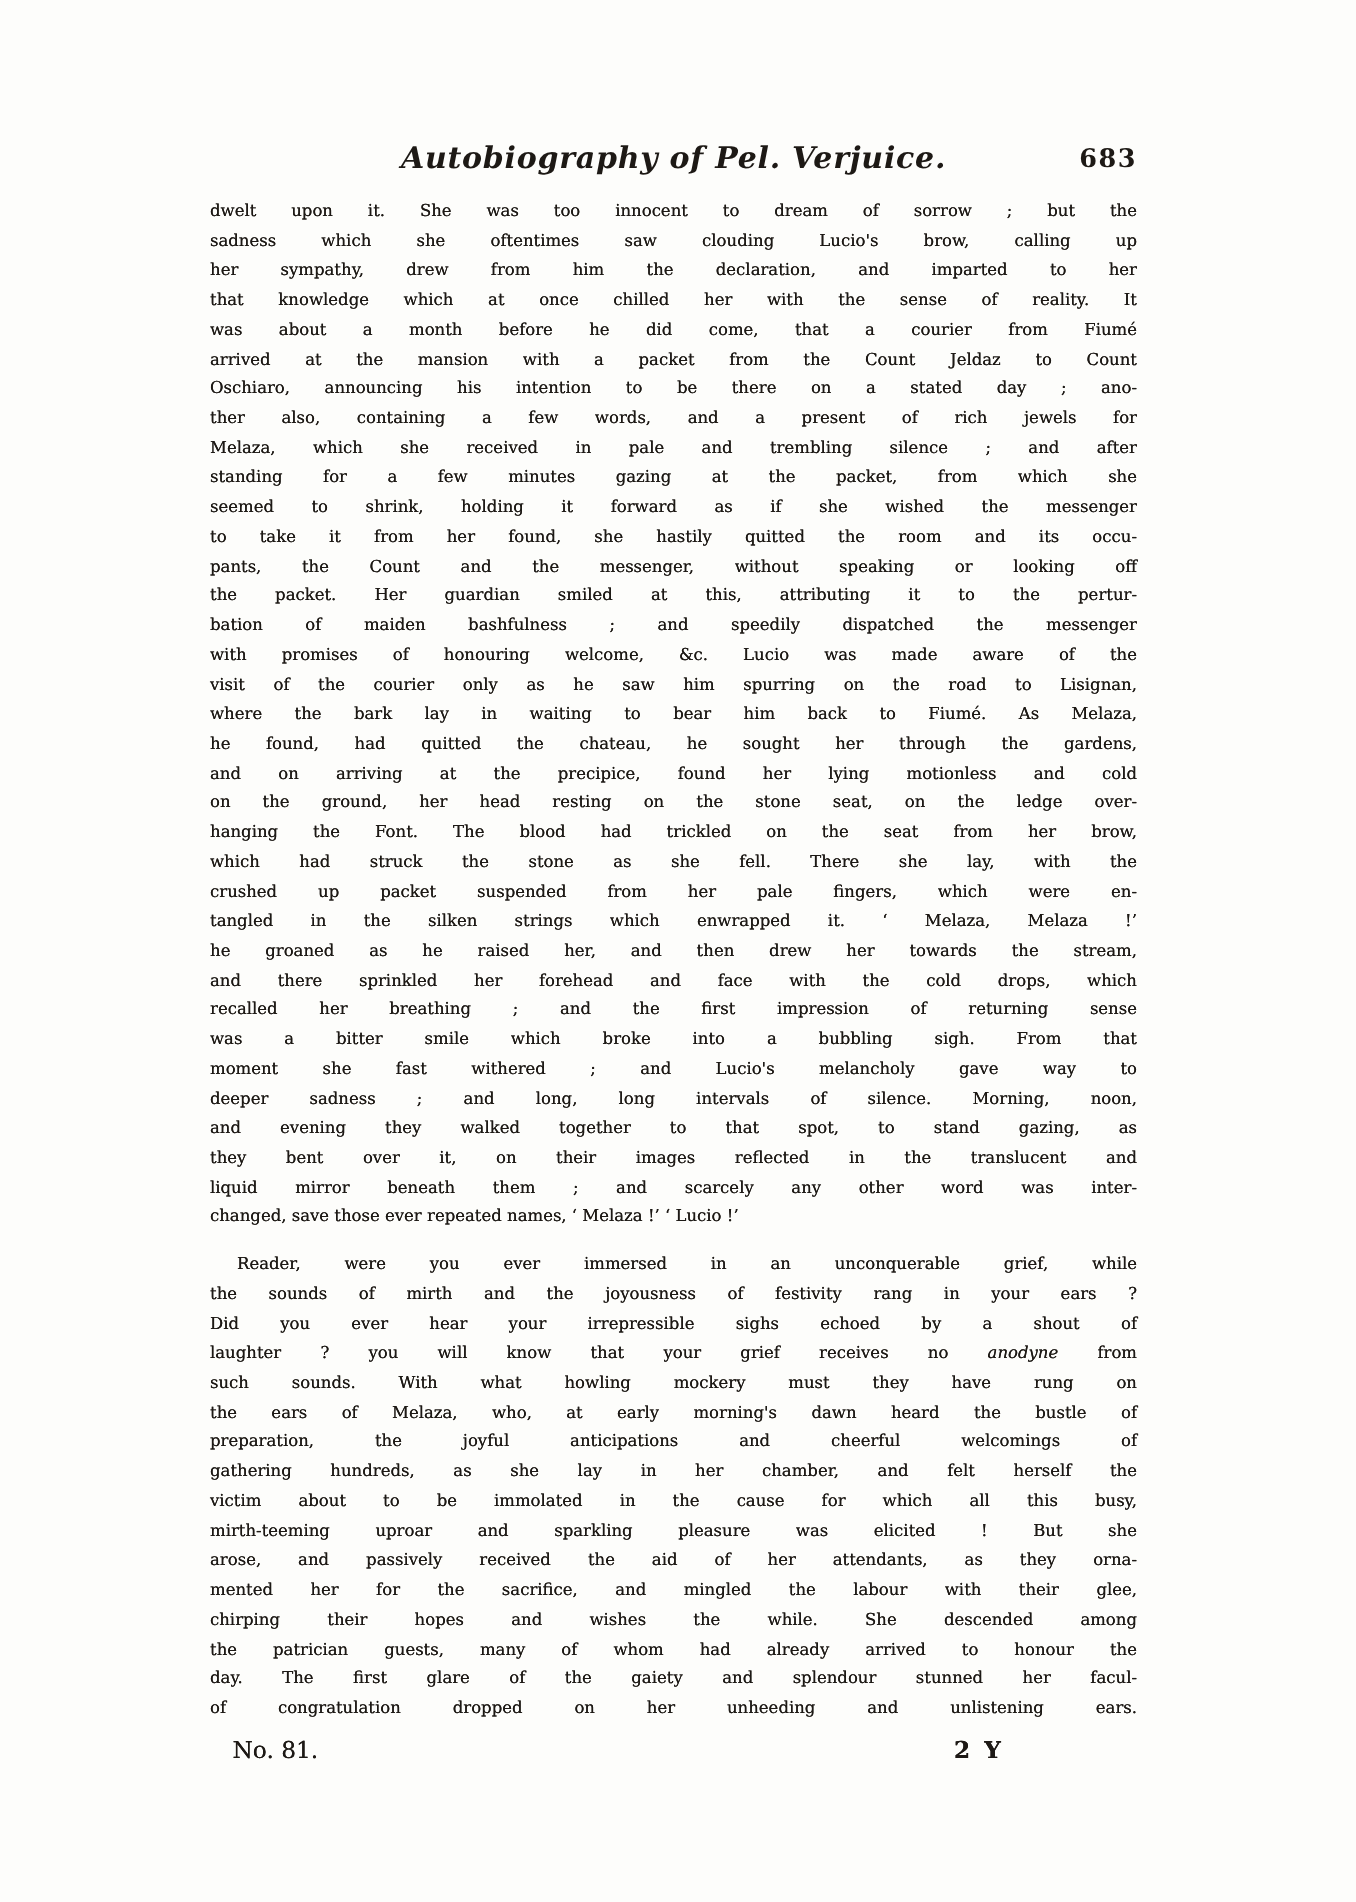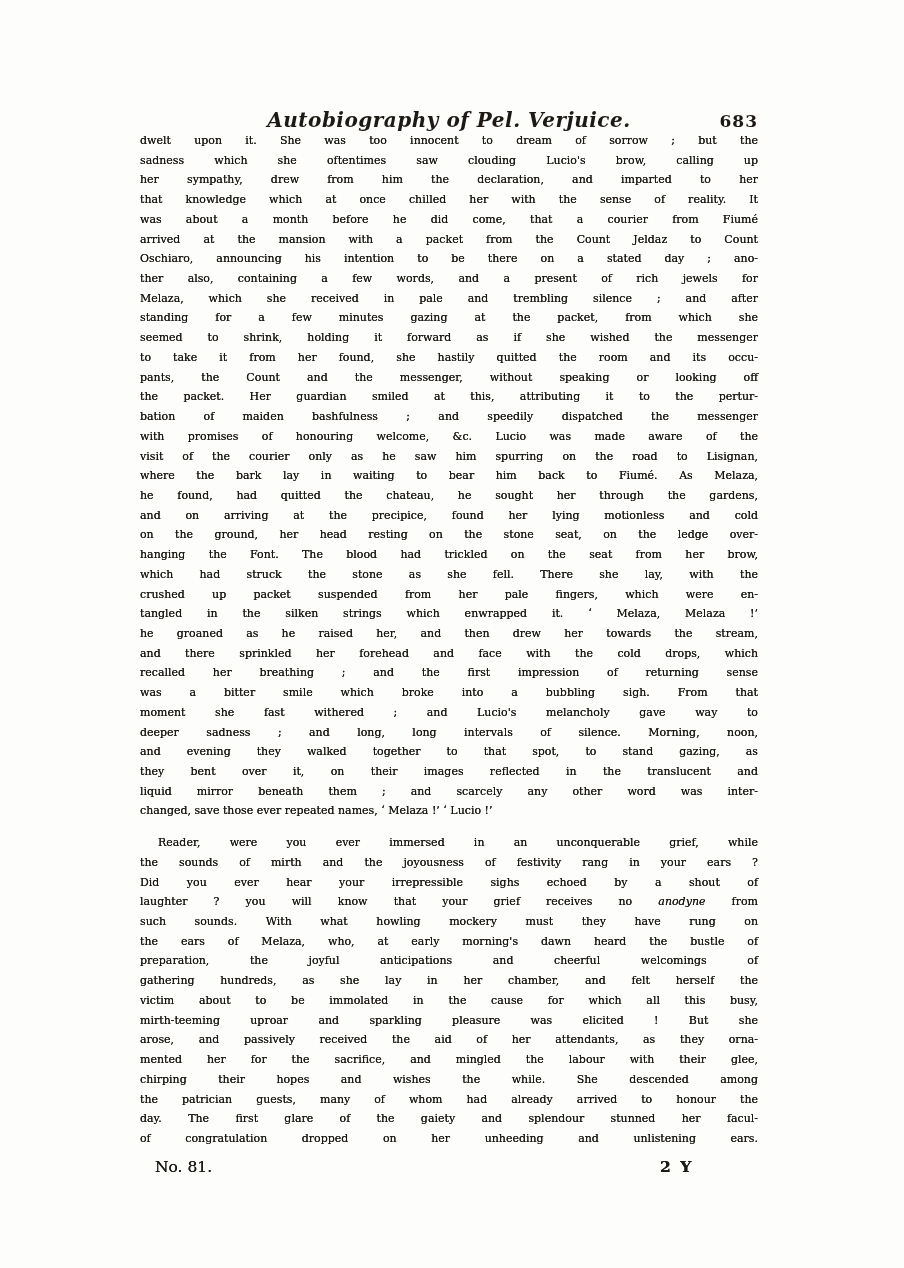--- a/index.html
+++ b/index.html
@@ -6,21 +6,21 @@
   * { margin:0; padding:0; box-sizing:border-box; }
   html,body { width:904px; }
   body{
     width:904px; height:1268px; position:relative;
     background:var(--paper);
     font-family:"DejaVu Serif", serif;
     color:var(--ink);
     overflow:hidden;
   }
   .page-header{
-    position:absolute; top:107px; left:140px; width:618px; height:26px;
+    position:absolute; top:92px; left:140px; width:618px; height:26px;
     line-height:26px;
   }
   .running-title{
     display:block; text-align:center;
     font-style:italic; font-weight:bold; font-size:20px;
     letter-spacing:0.5px;
   }
   .page-number{
     position:absolute; right:0; top:1px;
     font-weight:bold; font-size:17px; font-style:normal;
@@ -37,21 +37,21 @@
   }
   .line.end{ text-align-last:left; }
   .line.indent{ text-indent:18px;margin-top:12px; }
   .line i{ }
   .page-footer{
     position:absolute; left:140px; top:1157px; width:618px; height:20px;
     font-size:15.5px; line-height:20px;
     text-shadow:0 0 0.4px currentColor;
   }
   .issue{ position:absolute; left:15px; }
-  .signature{ position:absolute; left:520px; font-weight:bold; letter-spacing:2px; }
+  .signature{ position:absolute; left:496px; font-weight:bold; letter-spacing:2px; }
 </style>
 </head>
 <body>
 
 <div class="page-header">
   <span class="running-title">Autobiography of Pel. Verjuice.</span>
   <span class="page-number">683</span>
 </div>
 
 <div class="body-text" id="body-text">

